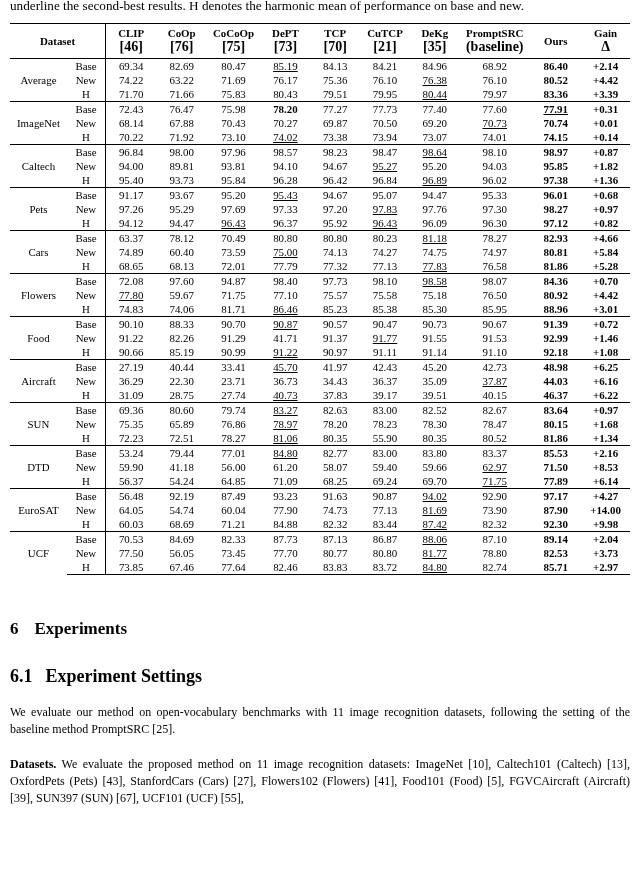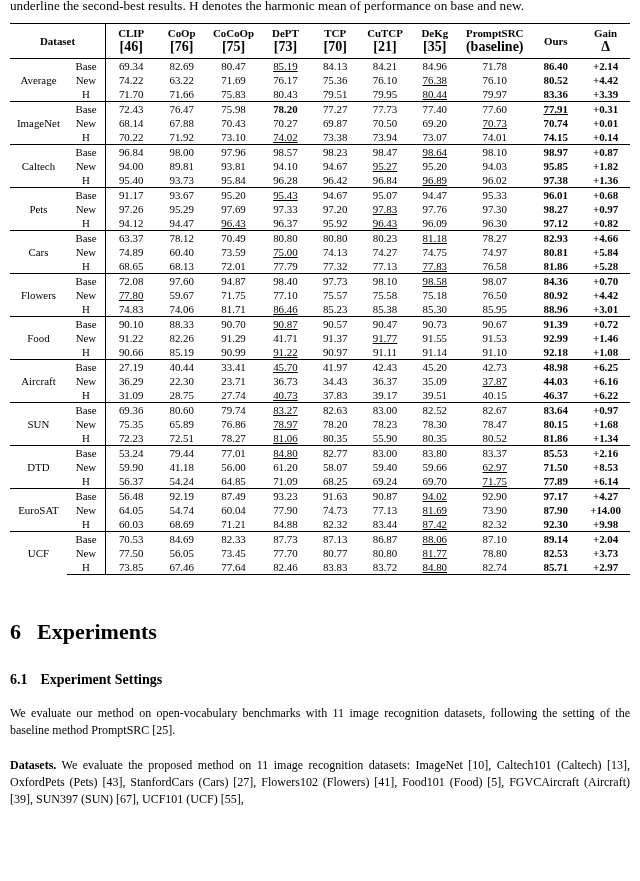--- a/index.html
+++ b/index.html
@@ -25,25 +25,25 @@
     font-weight:bold;padding:3px 1px;
   }
   .results thead th .ref{font-size:14px;}
   .results .vsep{border-right:0.8px solid #000;}
   .results .ds-name{text-align:center;}
   .results tr.group-start td{border-top:0.7px solid #000;}
   .results tbody tr:last-child td{border-bottom:1.4px solid #000;}
   .results td.b{font-weight:bold;}
   .results td.u{text-decoration:underline;}
   h1.section{
-    font-size:22px;font-weight:bold;margin:44px 0 0 0;
+    font-size:17px;font-weight:bold;margin:44px 0 0 0;
   }
   h1.section .secnum{margin-right:16px;}
   h2.subsection{
-    font-size:14px;font-weight:bold;margin:27px 0 0 0;
+    font-size:18px;font-weight:bold;margin:27px 0 0 0;
   }
   h2.subsection .secnum{margin-right:13px;}
   p.bodytext{
     font-size:12px;line-height:1.44;text-align:justify;
     margin:17px 0 0 0;
   }
   p.bodytext .lead{font-weight:bold;}
 </style>
 </head>
 <body>
@@ -115,21 +115,21 @@
         <tr class="group-start">
           <td rowspan="3" class="ds-name">Average</td>
           <td class="vsep">Base</td>
           <td>69.34</td>
           <td>82.69</td>
           <td>80.47</td>
           <td class="u">85.19</td>
           <td>84.13</td>
           <td>84.21</td>
           <td>84.96</td>
-          <td>71.78</td>
+          <td>68.92</td>
           <td class="b">86.40</td>
           <td class="b">+2.14</td>
         </tr>
         <tr>
           <td class="vsep">New</td>
           <td>74.22</td>
           <td>63.22</td>
           <td>71.69</td>
           <td>76.17</td>
           <td>75.36</td>

